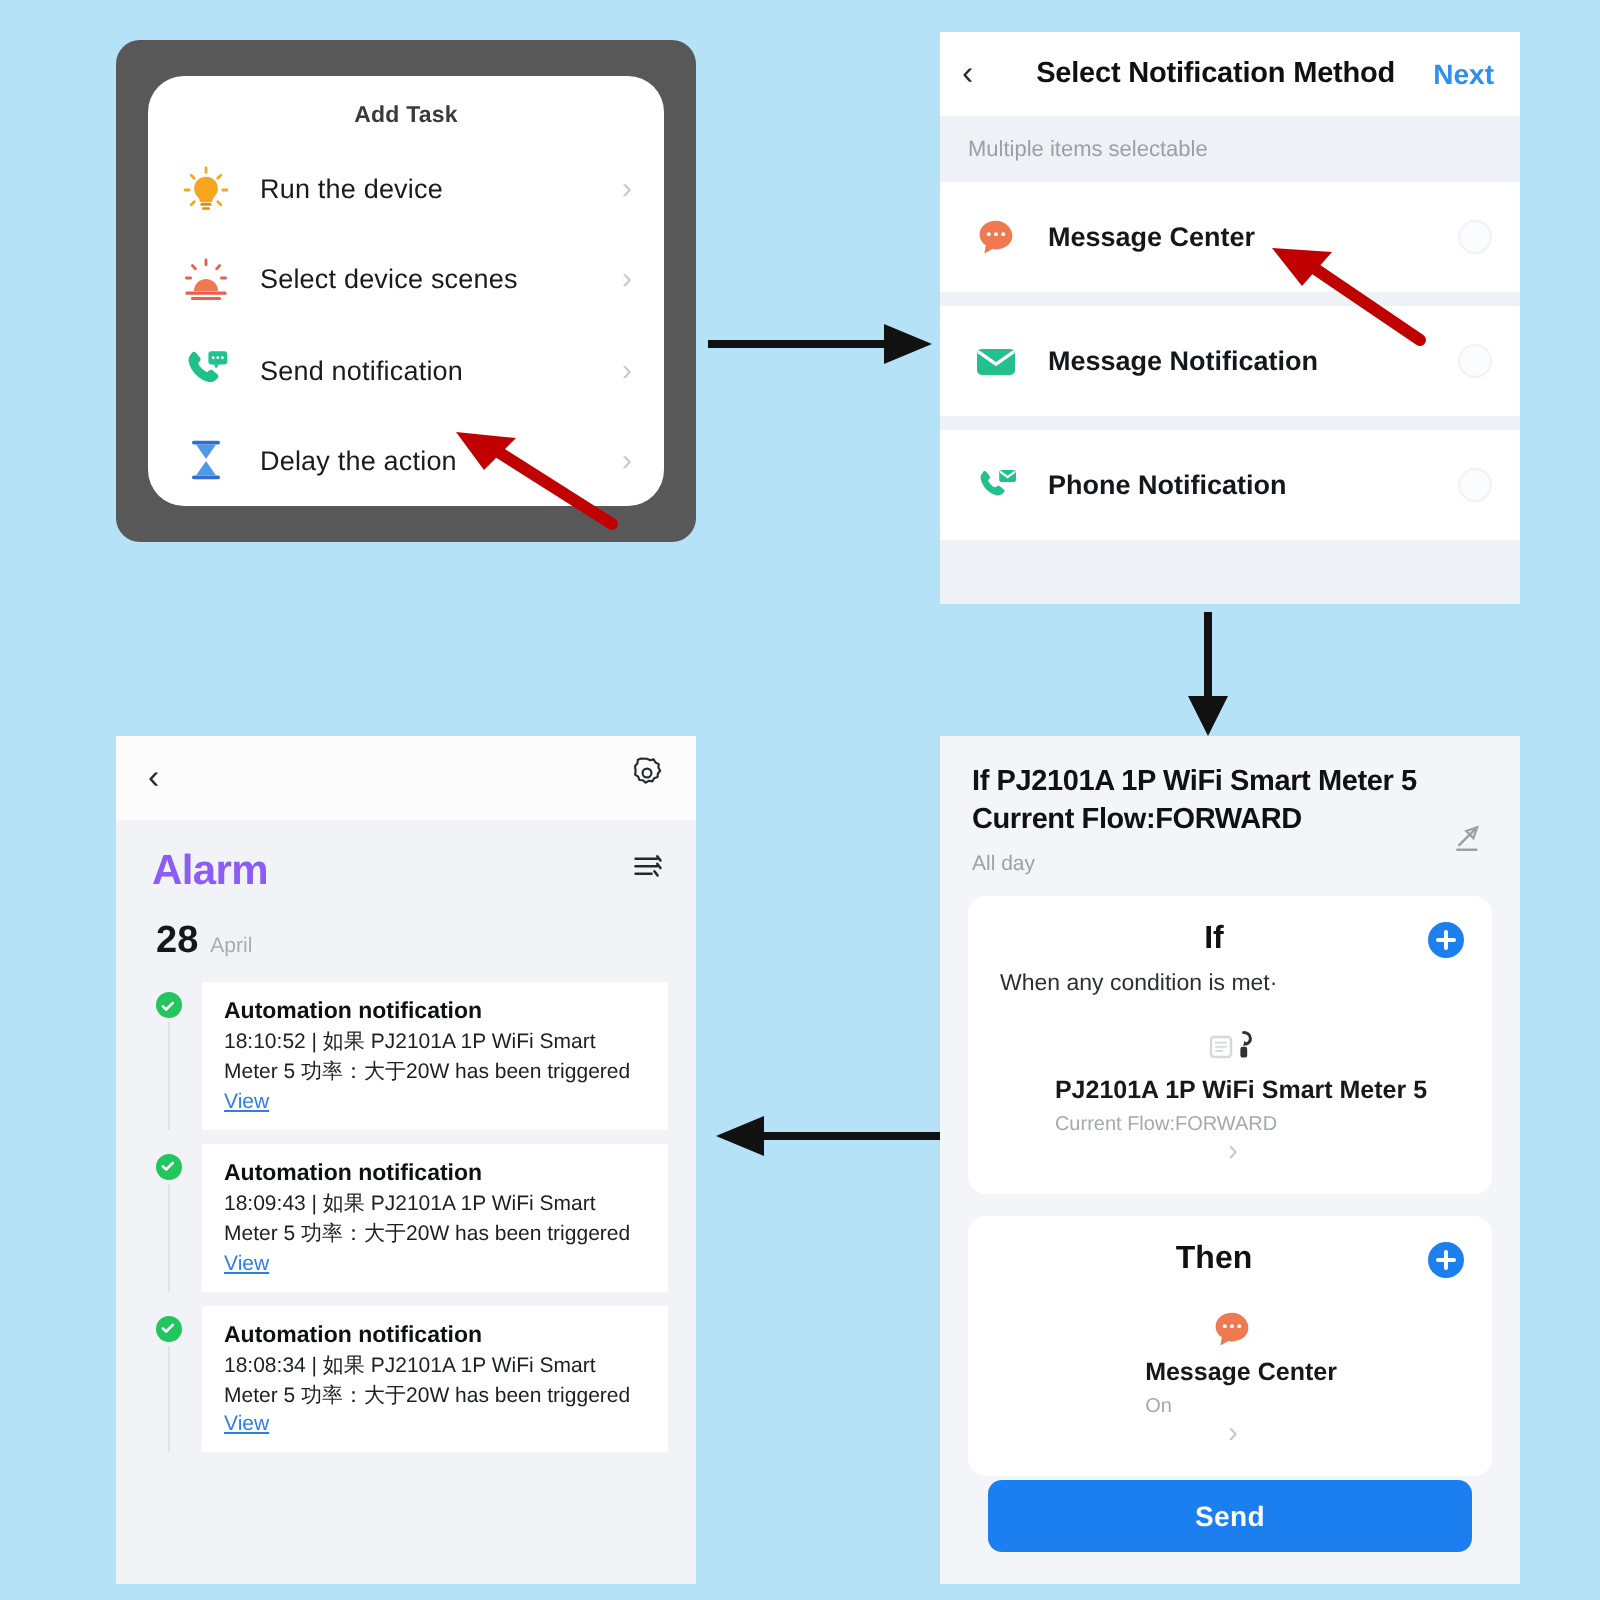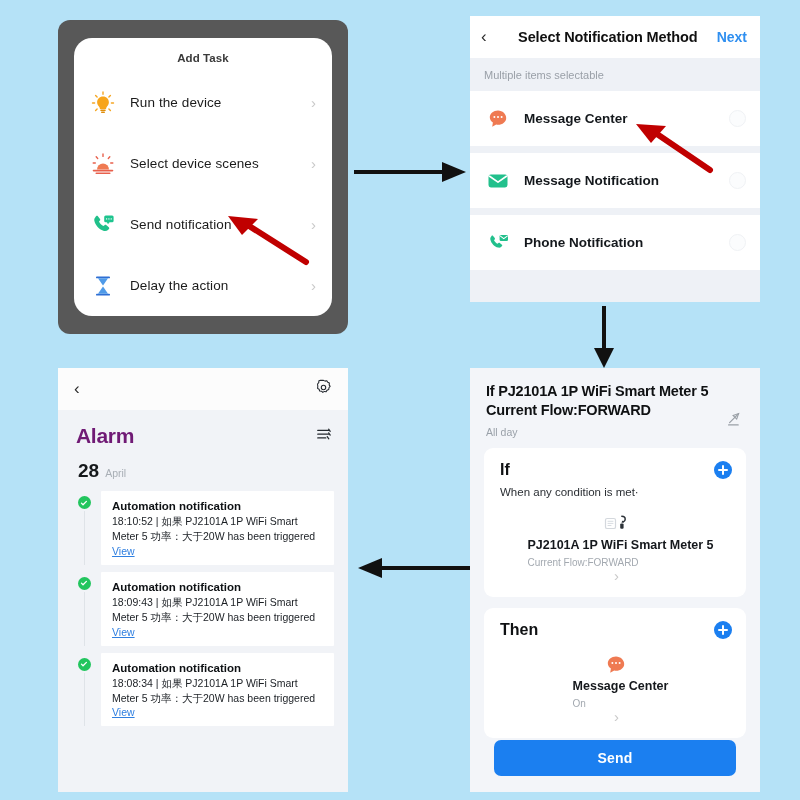--- a/index.html
+++ b/index.html
@@ -6,21 +6,21 @@
   html, body {
     width: 800px; height: 800px;
     font-family: "Liberation Sans", sans-serif;
     background: #b5e2f7;
     overflow: hidden;
   }
   #stage { position: relative; width: 800px; height: 800px; background: #b5e2f7; }
 
   
   #panel-add-task {
-    position: absolute; left: 58px; top: 20px; width: 290px; height: 314px;
+    position: absolute; left: 58px; top: 20px; width: 290px; height: 251px;
     background: #585858; border-radius: 12px; padding: 18px 16px;
   }
   #add-task-card {
     width: 100%; height: 100%; background: #fff; border-radius: 18px;
     padding: 14px 0 0 0; display: flex; flex-direction: column;
   }
   #add-task-title {
     text-align: center; font-size: 11.5px; color: #3a3a3a; font-weight: 600;
     letter-spacing: .1px; margin-bottom: 8px;
   }
@@ -64,21 +64,21 @@
     background: #f3f5f9; overflow: hidden;
   }
   #rule-head { padding: 14px 16px 10px 16px; display: flex; }
   #rule-head-txt { flex: 1; }
   #rule-title { font-size: 14.5px; font-weight: 700; color: #0f1113; line-height: 1.32; letter-spacing: -.2px; }
   #rule-allday { font-size: 10.5px; color: #9aa1a9; margin-top: 6px; }
   #rule-edit { width: 22px; flex: 0 0 22px; display: flex; align-items: center; justify-content: center; padding-top: 18px; }
 
   .rule-card { background: #fff; border-radius: 9px; margin: 0 14px 11px 14px; padding: 13px 0 4px 0; }
   .rule-card-head { display: flex; align-items: center; padding: 0 14px 0 16px; }
-  .rule-card-title { flex: 1; font-size: 16px; font-weight: 700; color: #0f1113; }
+  .rule-card-title { flex: 1; font-size: 16px; font-weight: 700; color: #0f1113; text-align: center; }
   .plus-btn {
     width: 18px; height: 18px; border-radius: 50%; background: #1b7ff0;
     position: relative; flex: 0 0 18px;
   }
   .plus-btn::before, .plus-btn::after {
     content: ""; position: absolute; background: #fff; border-radius: 1px;
   }
   .plus-btn::before { left: 4px; right: 4px; top: 8px; height: 2px; }
   .plus-btn::after  { top: 4px; bottom: 4px; left: 8px; width: 2px; }
   .rule-cond { font-size: 11.5px; color: #2b2f34; padding: 7px 16px 10px 16px; }
@@ -96,21 +96,21 @@
   }
 
   
   #panel-alarm {
     position: absolute; left: 58px; top: 368px; width: 290px; height: 424px;
     background: #f1f3f7; overflow: hidden;
   }
   #alarm-header { height: 42px; background: #fcfcfc; display: flex; align-items: center; padding: 0 16px; }
   #alarm-back { font-size: 17px; color: #2b2b2b; flex: 1; }
   #alarm-titlebar { display: flex; align-items: center; padding: 14px 16px 4px 18px; }
-  #alarm-title { flex: 1; font-size: 21px; font-weight: 700; color: #701a75; letter-spacing: -.3px; }
+  #alarm-title { flex: 1; font-size: 21px; font-weight: 700; color: #8b5cf6; letter-spacing: -.3px; }
   #alarm-date { padding: 8px 20px 2px; display: flex; align-items: baseline; gap: 6px; }
   #alarm-day { font-size: 19px; font-weight: 700; color: #15181b; }
   #alarm-month { font-size: 10.5px; color: #a8aeb5; }
 
   .alarm-item { display: flex; padding: 7px 14px 0 18px; position: relative; }
   .alarm-rail { width: 16px; flex: 0 0 16px; display: flex; flex-direction: column; align-items: center; padding-top: 5px; }
   .alarm-dot {
     width: 13px; height: 13px; border-radius: 50%; background: #22c55e;
     display: flex; align-items: center; justify-content: center; flex: 0 0 13px;
   }

